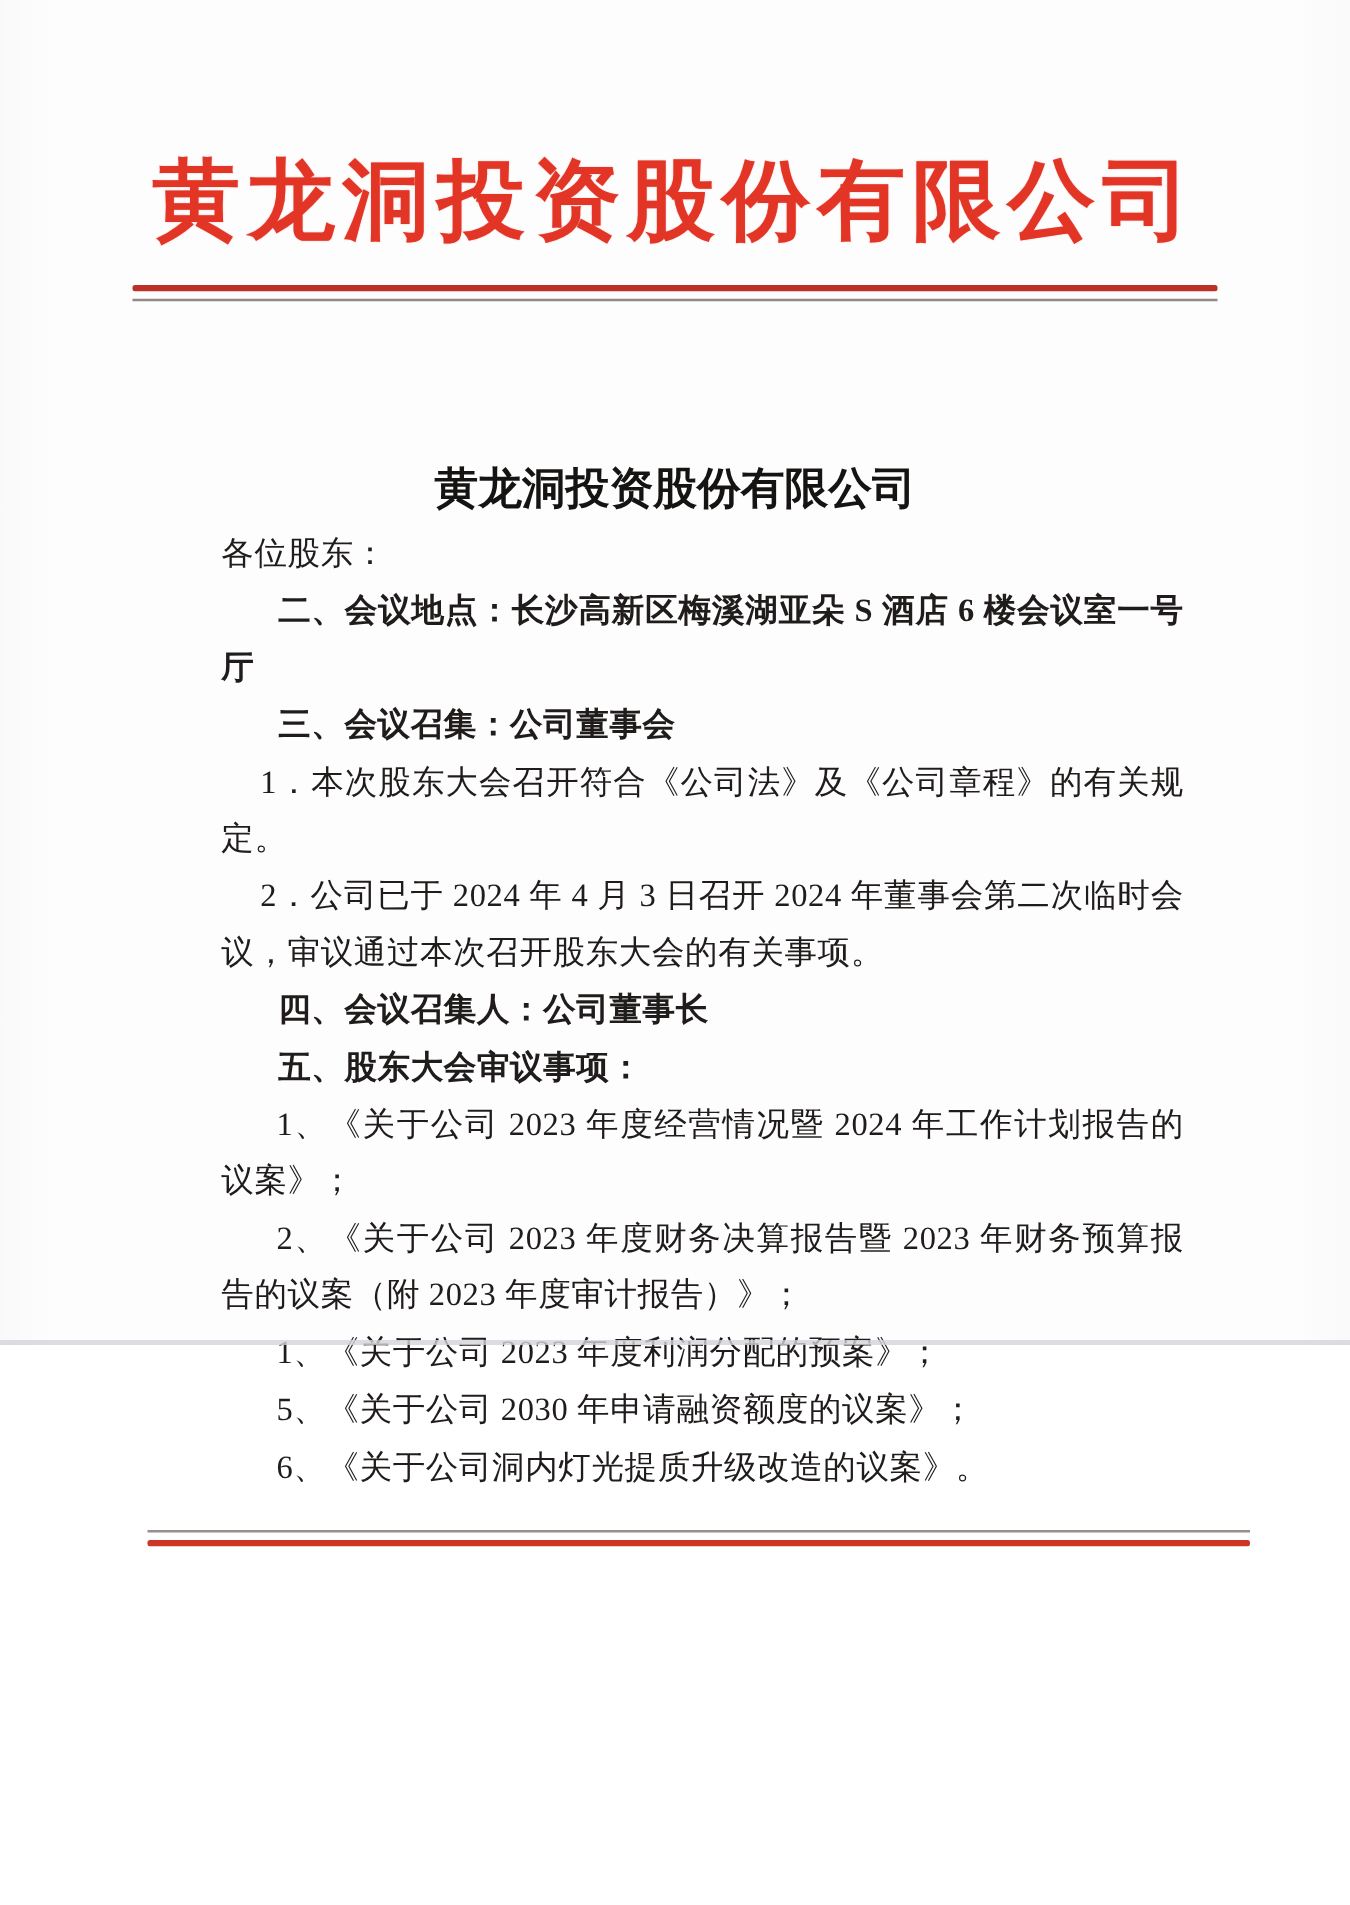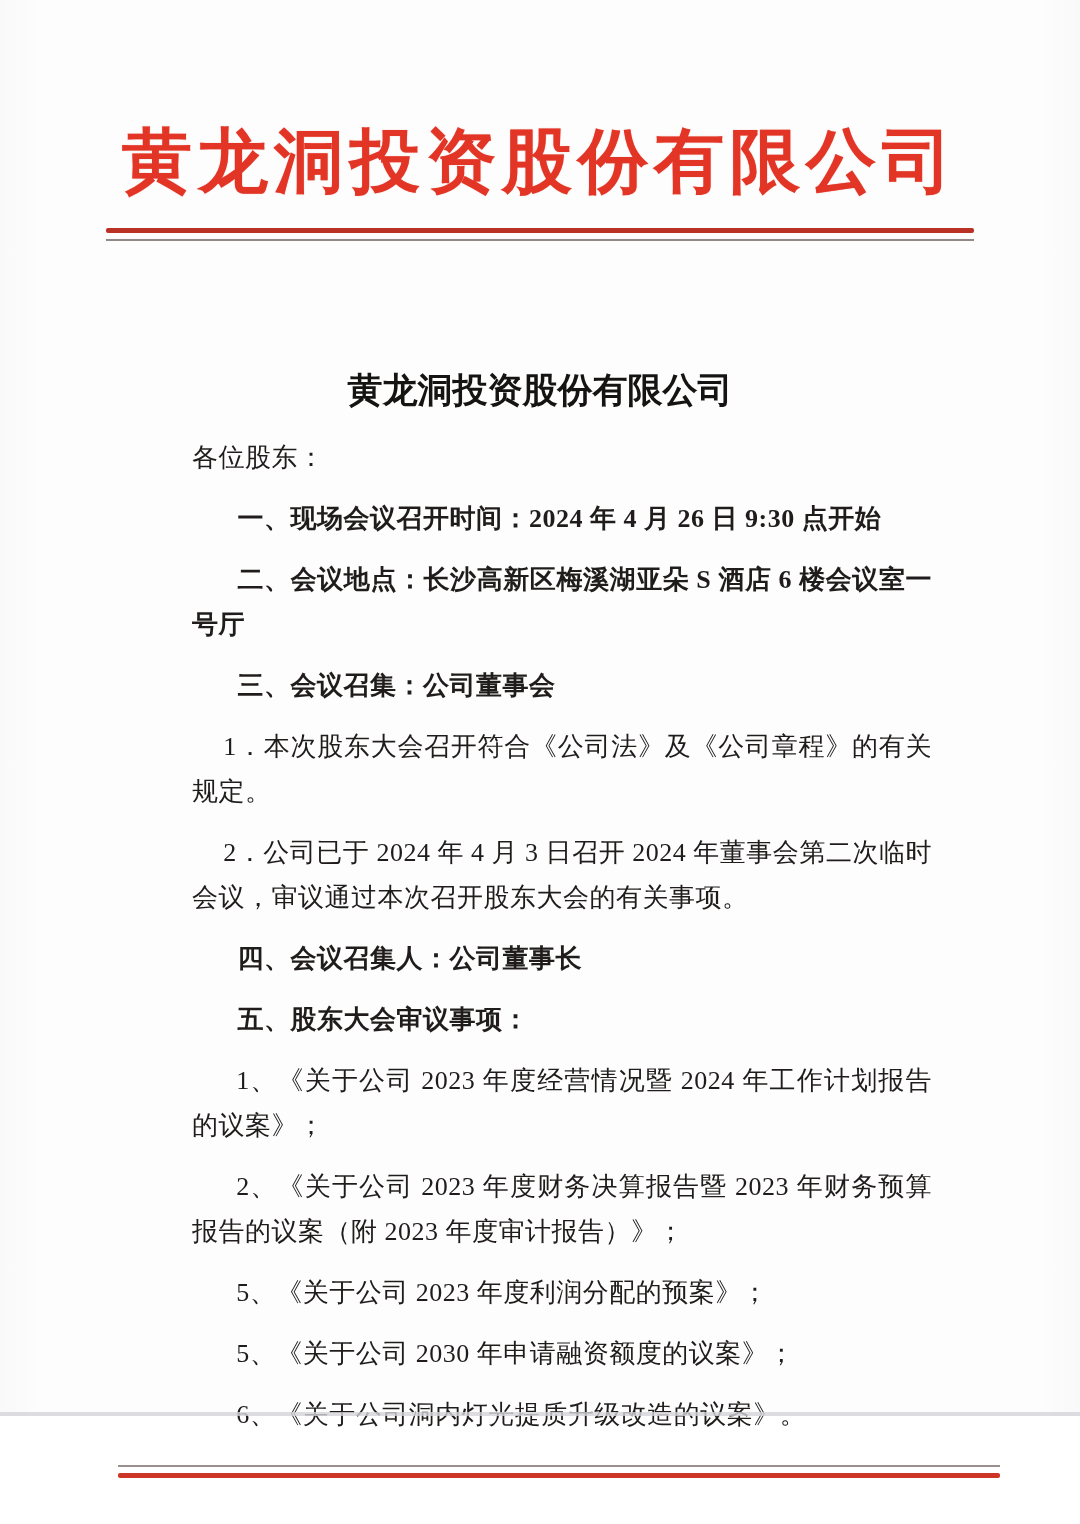--- a/index.html
+++ b/index.html
@@ -7,21 +7,21 @@
     width: 1080px;
     height: 1524px;
     background: #ffffff;
     font-family: "Liberation Serif", "DejaVu Serif", serif;
     color: #1f1c1b;
     position: relative;
     overflow: hidden;
   }
   .page {
     width: 1080px;
-    height: 1416px;
+    height: 1076px;
     position: relative;
     background:
       linear-gradient(90deg, rgba(0,0,0,0.015), rgba(0,0,0,0) 4%, rgba(0,0,0,0) 96%, rgba(0,0,0,0.015)),
       #fdfdfd;
     box-sizing: border-box;
   }
   
   .letterhead { padding-top: 110px; }
   .letterhead-title {
     text-align: center;
@@ -47,21 +47,21 @@
     color: #161413;
   }
   
   .doc-body {
     width: 772px;
     margin: 0 auto;
     margin-left: 176px;
     font-size: 26px;
   }
   .para {
-    margin: 16px;
+    margin: 1px;
     text-align: justify;
     line-height: 45px;
     letter-spacing: 0.5px;
   }
   .salutation { text-indent: 0; }
   .intro   { text-indent: 2em; }
   .heading { text-indent: 1.75em; font-weight: 700; }
   .subitem { text-indent: 1.2em; }
   .item    { text-indent: 1.7em; }
   
@@ -90,30 +90,29 @@
     </div>
   </header>
 
   <section class="doc-titles">
     <h1 class="doc-title">黄龙洞投资股份有限公司</h1>
   </section>
 
   <main class="doc-body">
     <p class="para salutation">各位股东：</p>
     <div id="paragraph-list">
-        <p class="para heading">一、现场会议召开时间：2024 年 4 月 26 日 9:30 点开始</p>
         <p class="para heading">二、会议地点：长沙高新区梅溪湖亚朵 S 酒店 6 楼会议室一号厅</p>
         <p class="para heading">三、会议召集：公司董事会</p>
         <p class="para subitem">1．本次股东大会召开符合《公司法》及《公司章程》的有关规定。</p>
         <p class="para subitem">2．公司已于 2024 年 4 月 3 日召开 2024 年董事会第二次临时会议，审议通过本次召开股东大会的有关事项。</p>
         <p class="para heading">四、会议召集人：公司董事长</p>
         <p class="para heading">五、股东大会审议事项：</p>
         <p class="para item">1、《关于公司 2023 年度经营情况暨 2024 年工作计划报告的议案》；</p>
         <p class="para item">2、《关于公司 2023 年度财务决算报告暨 2023 年财务预算报告的议案（附 2023 年度审计报告）》；</p>
-        <p class="para item">5、《关于公司 2023 年度利润分配的预案》；</p>
+        <p class="para item">1、《关于公司 2023 年度利润分配的预案》；</p>
         <p class="para item">5、《关于公司 2030 年申请融资额度的议案》；</p>
         <p class="para item">6、《关于公司洞内灯光提质升级改造的议案》。</p>
       </div>
   </main>
 
   <footer>
     <div class="footer-rules">
       <div class="rule-thin-above"></div>
       <div class="rule-red-bottom"></div>
     </div>

